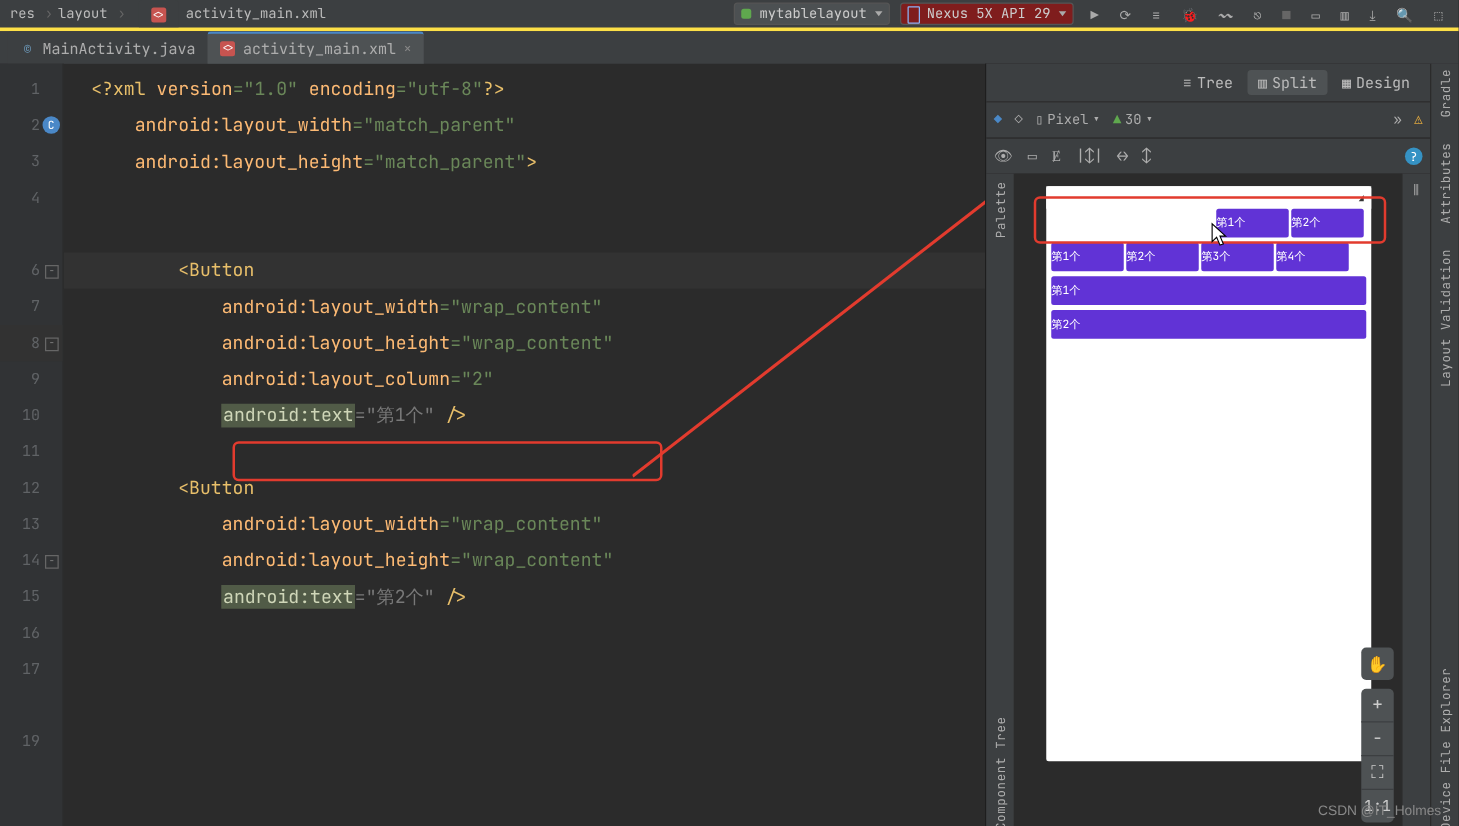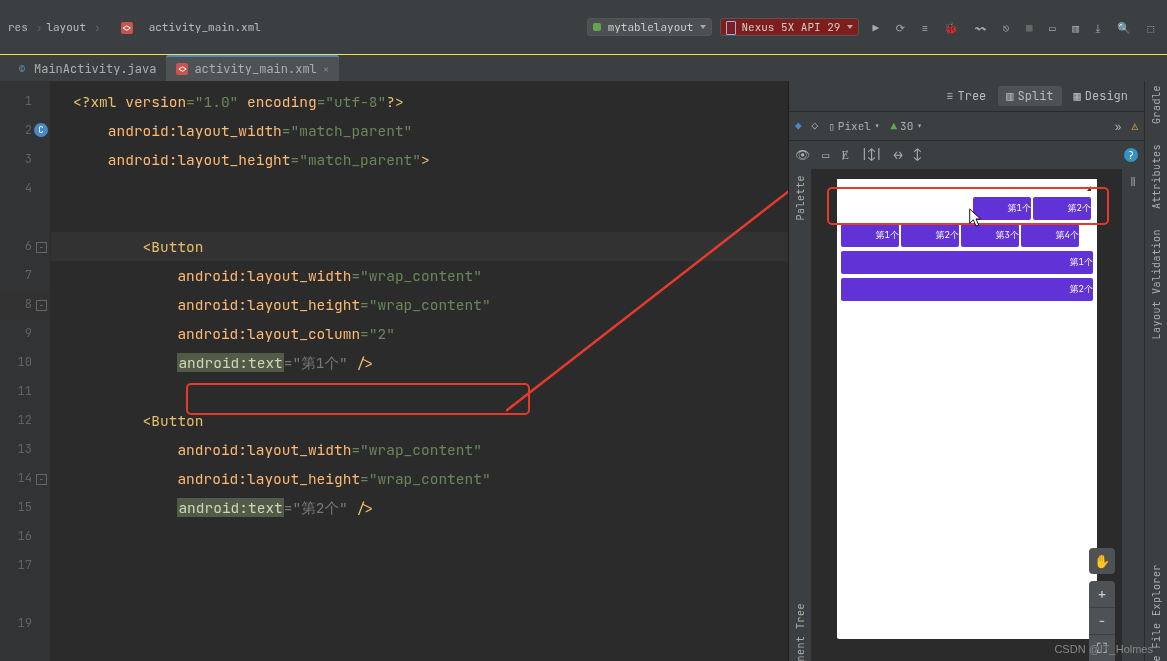--- a/index.html
+++ b/index.html
@@ -1,16 +1,16 @@
 <!DOCTYPE html>
 <html><head>
 <meta charset="utf-8">
 <style>
 html,body{margin:0;padding:0;width:1167px;height:661px;overflow:hidden;background:#2b2b2b;font-family:"JetBrains Mono",Consolas,monospace;font-size:13px;color:#a9b7c6}
-.topbar{height:22px;background:#3c3f41;border-bottom:1px solid #fde047;display:flex;align-items:center;padding:16px 8px;color:#bbb;font-size:11px}
+.topbar{height:22px;background:#3c3f41;border-bottom:3px solid #fde047;display:flex;align-items:center;padding:0 8px;color:#bbb;font-size:11px}
 .topbar .crumb{margin-right:4px}
 .topbar .sep{color:#666;margin:0 4px}
 .topbar .spacer{flex:1}
 .topbar .icon{margin:0 6px;display:inline-flex;align-items:center}
 .run-combo{background:#4c5052;border:1px solid #555;border-radius:3px;padding:1px 18px 1px 20px;color:#ccc;position:relative;margin-right:8px}
 .run-combo .green-dot{width:8px;height:8px;background:#5fa84e;border-radius:2px;position:absolute;left:5px;top:4px}
 .run-combo .tri{position:absolute;right:5px;top:6px;border-left:3px solid transparent;border-right:3px solid transparent;border-top:4px solid #aaa}
 .dev-combo{background:#7f1d1d;border:1px solid #555;border-radius:3px;padding:1px 18px 1px 20px;color:#ccc;position:relative;margin-right:8px}
 .dev-combo::before{content:"";width:8px;height:12px;border:1px solid #8ab4f8;border-radius:1px;position:absolute;left:5px;top:2px}
 .dev-combo .tri{position:absolute;right:5px;top:6px;border-left:3px solid transparent;border-right:3px solid transparent;border-top:4px solid #aaa}
@@ -59,21 +59,21 @@
 .design-tools2{height:28px;background:#3c3f41;display:flex;align-items:center;padding:0 6px;gap:12px;color:#adadad;font-size:12px;border-top:1px solid #2b2b2b}
 .left-ribbon{width:22px;background:#3c3f41;border-right:1px solid #2b2b2b;display:flex;flex-direction:column;align-items:center;color:#adadad;font-size:10px;padding-top:6px;gap:20px}
 
 .preview-area{flex:1;display:flex;background:#2b2b2b}
 .preview-canvas{flex:1;position:relative;background:#2b2b2b}
 .device-frame{position:absolute;left:25px;top:10px;width:260px;height:460px;background:#fff;border-radius:2px}
 .device-frame .statusbar{height:18px;background:#fff;display:flex;justify-content:flex-end;align-items:center;padding:0 6px;gap:3px}
 .device-frame .statusbar span{width:0;height:0;display:inline-block}
 .tbl{padding:0 4px}
 .tbl-row{display:flex;gap:2px;margin-bottom:4px}
-.tbl-btn{background:#6133d6;color:#fff;font-size:9px;padding:5px 0;text-align:right;border-radius:2px;flex:1}
+.tbl-btn{background:#6133d6;color:#fff;font-size:9px;padding:5px 0;text-align:left;border-radius:2px;flex:1}
 .tbl-btn.small{flex:0 0 58px}
 .tbl-btn.full{flex:1}
 .row1{justify-content:flex-end;padding-right:2px}
 .row1 .tbl-btn{flex:0 0 58px}
 .zoom-ctrl{position:absolute;right:6px;bottom:6px;width:26px;background:#4e5254;border-radius:4px;display:flex;flex-direction:column}
 .zoom-ctrl div{height:26px;display:flex;align-items:center;justify-content:center;color:#ccc;font-size:14px;border-bottom:1px solid #3c3f41}
 .zoom-ctrl div:last-child{border:none;font-size:12px}
 .hand-btn{position:absolute;right:6px;bottom:120px;width:26px;height:26px;background:#4e5254;border-radius:4px;display:flex;align-items:center;justify-content:center;color:#ccc}
 
 .watermark{position:absolute;right:14px;bottom:6px;color:#888;font-size:11px;font-family:sans-serif}

